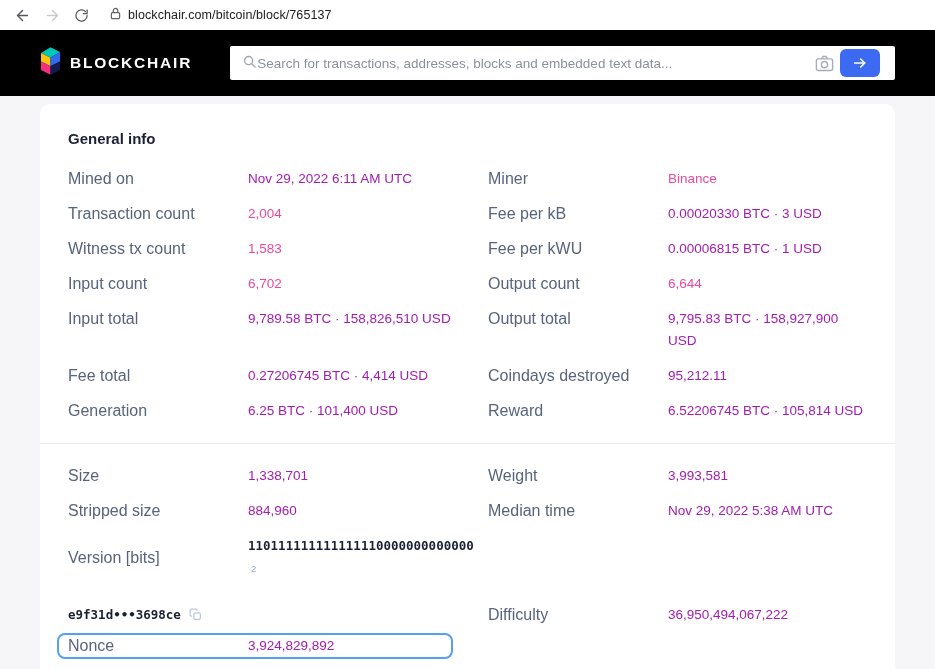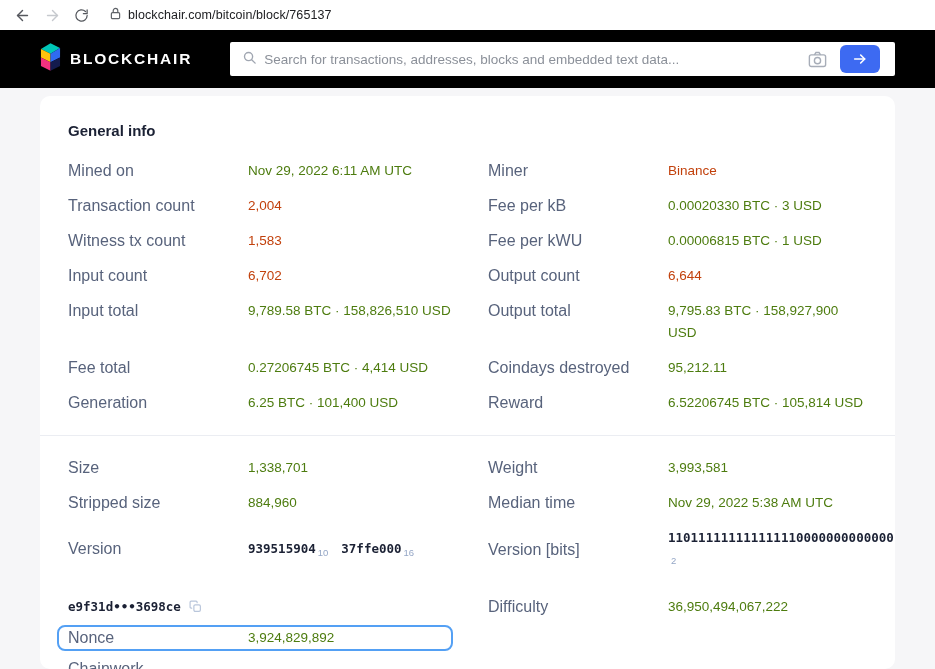--- a/index.html
+++ b/index.html
@@ -18,39 +18,39 @@
     align-items: center;
     padding: 8px 14px;
     gap: 13px;
   }
   .nav-btn { display: inline-flex; align-items: center; cursor: pointer; }
   .url-area { display: flex; align-items: center; gap: 7px; margin-left: 8px; cursor: text; }
   .url-text { font-size: 12.5px; color: #202124; letter-spacing: 0.1px; }
 
   
   .site-header {
-    height: 58px;
+    height: 66px;
     background: #000000;
     display: flex;
     align-items: center;
     padding: 0 40px;
   }
   .logo { display: flex; align-items: center; gap: 9px; margin-right: 38px; cursor: pointer; }
   .brand {
     color: #ffffff; font-weight: 700; font-size: 15.5px; letter-spacing: 1.8px;
   }
   .search {
     flex: 1;
     height: 34px;
     background: #ffffff;
     border-radius: 2px;
     display: flex;
     align-items: center;
     padding: 0 15px 0 12px;
-    gap: 7px;
+    gap: 0;
   }
   .search input {
     flex: 1; border: 0; outline: 0;
     font-family: "Liberation Sans", sans-serif;
     font-size: 13.5px; color: #30343c; background: transparent;
   }
   .search input::placeholder { color: #8b9099; }
   .camera-btn { background: none; border: 0; display: inline-flex; align-items: center; margin-right: 6px; cursor: pointer; }
   .submit-btn {
     width: 40px; height: 28px;
@@ -83,24 +83,24 @@
   .row.gap-lg { margin-bottom: 24px; }
   .pair { display: flex; align-items: flex-start; }
   .pair.vcenter { align-items: center; }
   .pair.left { width: 420px; flex-shrink: 0; }
   .pair.right { flex: 1; min-width: 0; }
   .label {
     width: 180px; flex-shrink: 0;
     font-size: 16px; color: #58637c; line-height: 22px;
   }
   .value {
-    font-size: 13.5px; color: #4d7c0f; line-height: 22px;
+    font-size: 13.5px; color: #a21caf; line-height: 22px;
     flex: 1; min-width: 0;
   }
-  a.value.link { color: #c2410c; text-decoration: none; cursor: pointer; }
+  a.value.link { color: #ec4899; text-decoration: none; cursor: pointer; }
   .value.mono {
     font-family: "DejaVu Sans Mono", "Liberation Mono", monospace;
     font-size: 12.5px; font-weight: 700; color: #1b2134;
   }
   sub.base {
     font-family: "Liberation Sans", sans-serif;
     font-size: 9.5px; font-weight: 400; color: #94a6c6;
     position: relative; top: 3px; margin-left: 2px; vertical-align: baseline;
   }
   sub.base.blockline { display: block; top: 0; margin: 1px 0 0 3px; }
@@ -294,24 +294,20 @@
           <div class="label">Stripped size</div>
           <div class="value">884,960</div>
         </div>
         <div class="pair right">
           <div class="label">Median time</div>
           <div class="value">Nov 29, 2022 5:38 AM UTC</div>
         </div>
       </div>
 
       <div class="row vcenter gap-lg">
-        <div class="pair left">
-          <div class="label">Version</div>
-          <div class="value mono"><span>939515904</span><sub class="base">10</sub><span class="hexpart">37ffe000</span><sub class="base">16</sub></div>
-        </div>
         <div class="pair right vcenter">
           <div class="label">Version [bits]</div>
           <div class="value mono"><span>110111111111111110000000000000</span><sub class="base blockline">2</sub></div>
         </div>
       </div>
 
       <div class="row">
         <div class="pair left">
           <div class="value mono"><span>e9f31d•••3698ce</span><button class="copy-btn">
                 <svg width="13" height="13" viewBox="0 0 24 24" fill="none" stroke="#b9c6db" stroke-width="2.2" stroke-linecap="round" stroke-linejoin="round">

